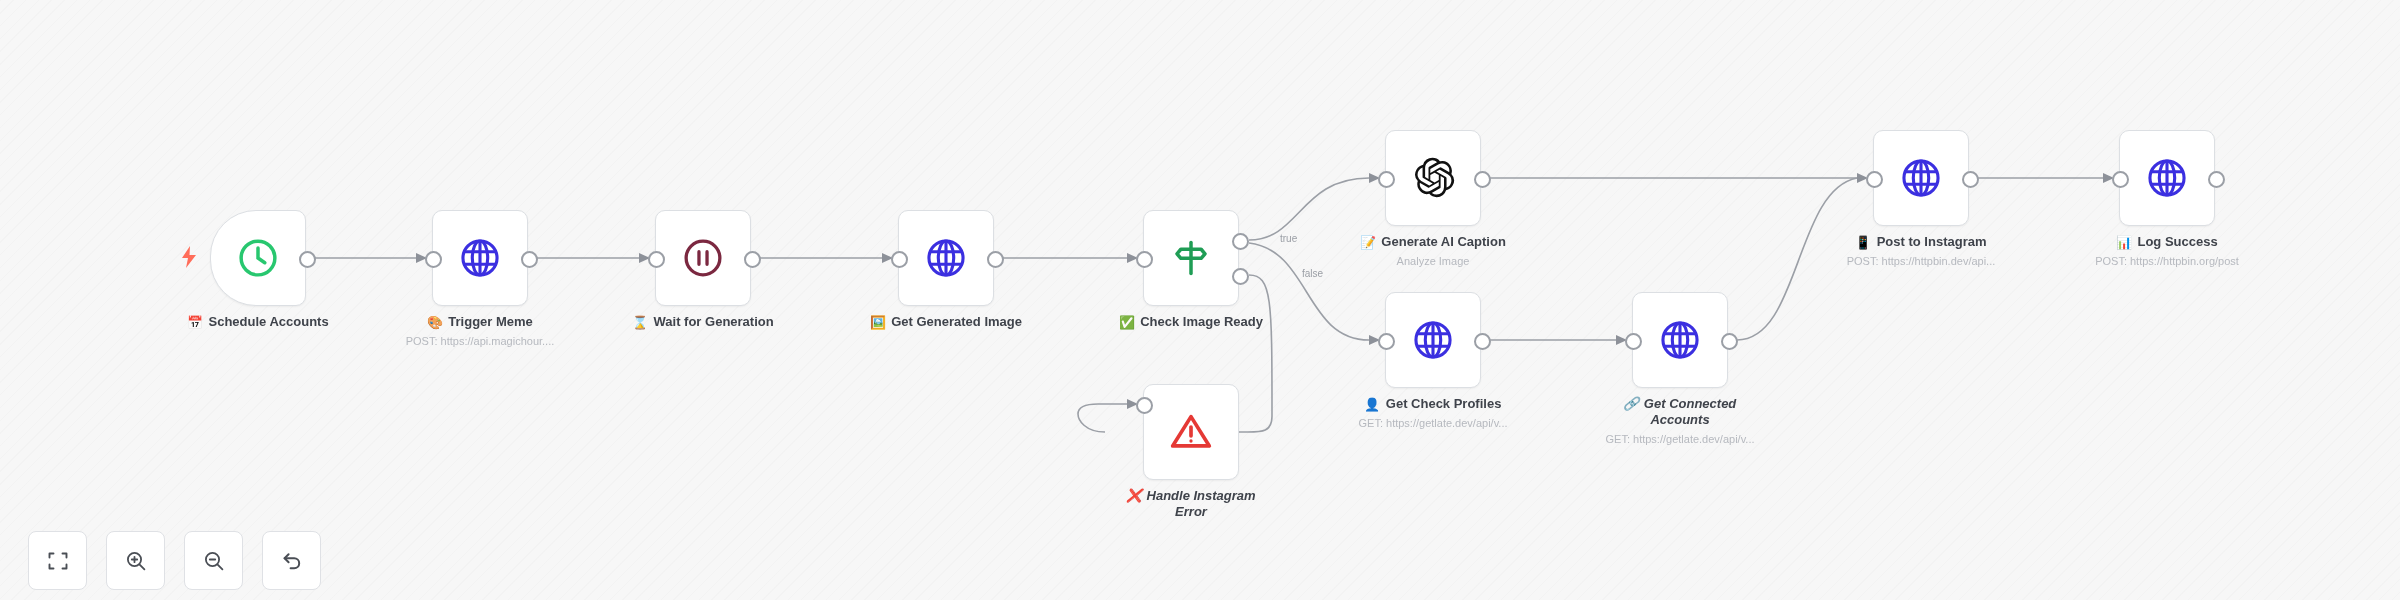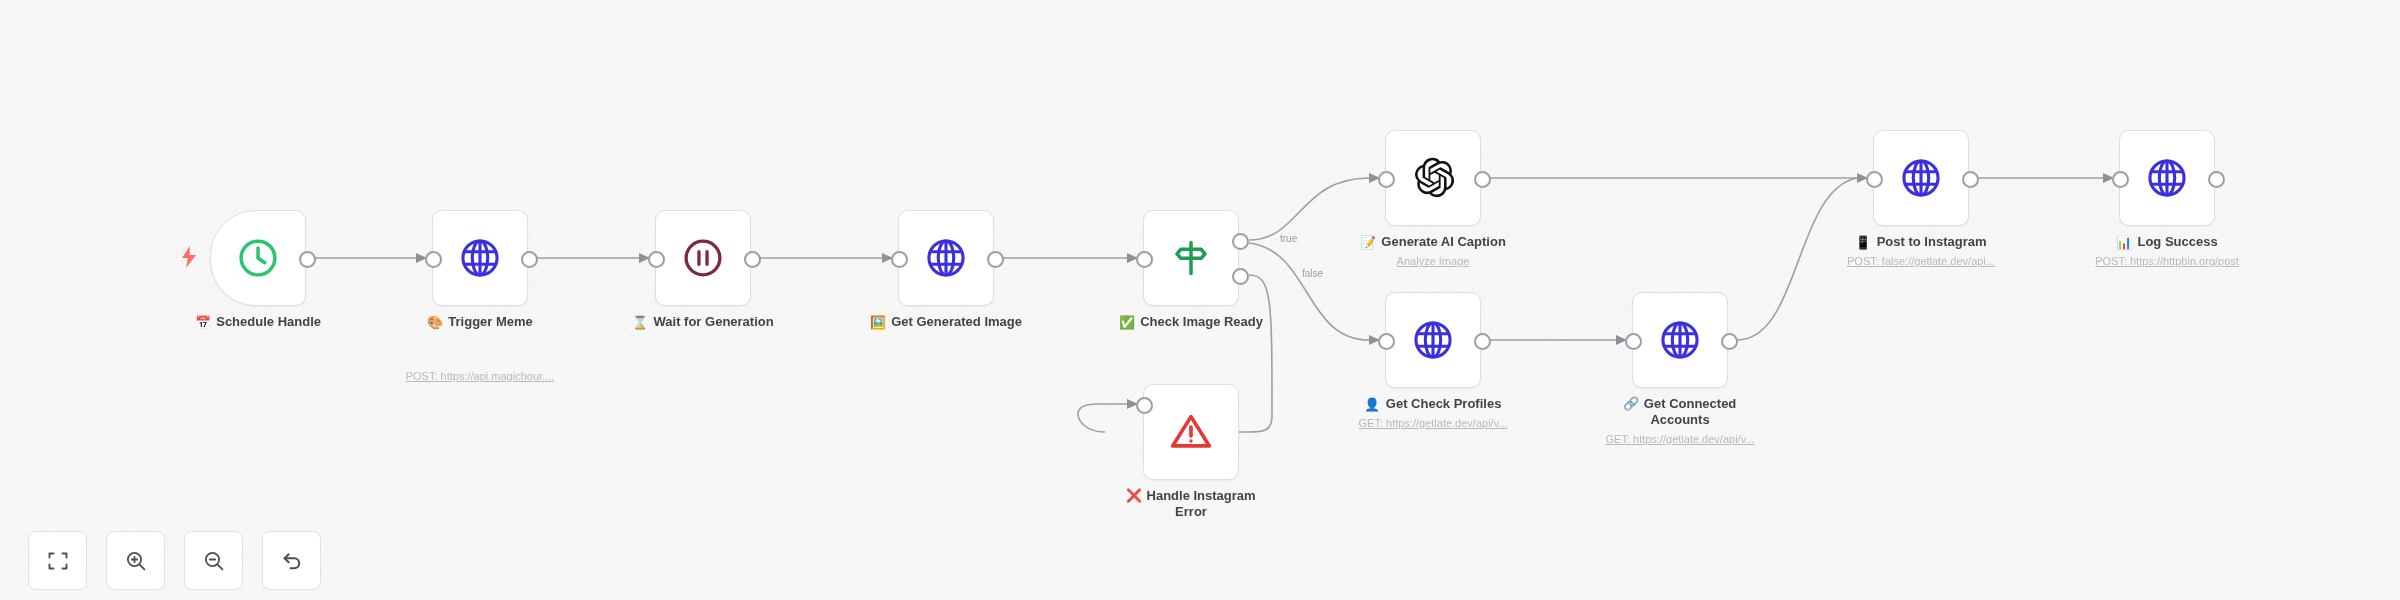--- a/index.html
+++ b/index.html
@@ -88,36 +88,36 @@
     font-weight: bold;
     color: #3f434b;
     line-height: 16px;
   }
   .node-label.wrap {
     white-space: normal;
     width: 130px;
     justify-content: center;
     text-align: center;
     display: block;
+    font-style: italic;
   }
   .node-label.wrap .lbl-emoji { margin-right: 4px; }
   .lbl-emoji {
     font-size: 13px;
     font-family: "DejaVu Sans", sans-serif;
     line-height: 1;
   }
   .node-sub {
     position: absolute;
     left: 48px;
     transform: translateX(-50%);
     white-space: nowrap;
     font-size: 11px;
     color: #b6b9bf;
     line-height: 14px;
-    text-decoration: underline;
   }
 
   
   .trigger-bolt {
     position: absolute;
     left: -30px;
     top: 36px;
     color: #ff6d5a;
     font-size: 20px;
     line-height: 20px;
@@ -214,39 +214,39 @@
     </div>
     <div class="node-box trigger">
       <svg class="node-icon" width="44" height="44" viewBox="0 0 24 24" fill="none" stroke="#28c76f" stroke-width="1.9" stroke-linecap="round">
         <circle cx="12" cy="12" r="9.2"></circle>
           <path d="M12 6.6 V12 L15.7 14.6"></path>
       </svg>
       <div class="port out"></div>
     </div>
     <div class="node-label">
       <span class="lbl-emoji">📅</span>
-      <span>Schedule Handle</span>
+      <span>Schedule Accounts</span>
     </div>
   </div>
 
   <div class="node" style="left:432px; top:210px;">
     <div class="node-box">
       <svg class="node-icon" width="44" height="44" viewBox="0 0 24 24" fill="none" stroke="#3b2fe0" stroke-width="1.7">
         <circle cx="12" cy="12" r="9.3"></circle>
           <ellipse cx="12" cy="12" rx="4.2" ry="9.3"></ellipse>
           <path d="M2.9 8.6 H21.1 M2.9 15.4 H21.1 M12 2.7 V21.3"></path>
       </svg>
       <div class="port in"></div>
       <div class="port out"></div>
     </div>
     <div class="node-label">
       <span class="lbl-emoji">🎨</span>
       <span>Trigger Meme</span>
     </div>
-    <div class="node-sub" style="top:124px;margin-top:35px;">POST: https://api.magichour....</div>
+    <div class="node-sub" style="top:124px;">POST: https://api.magichour....</div>
   </div>
 
   <div class="node" style="left:655px; top:210px;">
     <div class="node-box">
       <svg class="node-icon" width="44" height="44" viewBox="0 0 24 24" fill="none" stroke="#7b2840" stroke-width="1.8" stroke-linecap="round">
         <circle cx="12" cy="12" r="9.2"></circle>
           <path d="M9.8 8.6 V15.4 M14.2 8.6 V15.4"></path>
       </svg>
       <div class="port in"></div>
       <div class="port out"></div>
@@ -362,21 +362,21 @@
           <ellipse cx="12" cy="12" rx="4.2" ry="9.3"></ellipse>
           <path d="M2.9 8.6 H21.1 M2.9 15.4 H21.1 M12 2.7 V21.3"></path>
       </svg>
       <div class="port in"></div>
       <div class="port out"></div>
     </div>
     <div class="node-label">
       <span class="lbl-emoji">📱</span>
       <span>Post to Instagram</span>
     </div>
-    <div class="node-sub" style="top:124px;">POST: false://getlate.dev/api...</div>
+    <div class="node-sub" style="top:124px;">POST: https://httpbin.dev/api...</div>
   </div>
 
   <div class="node" style="left:2119px; top:130px;">
     <div class="node-box">
       <svg class="node-icon" width="44" height="44" viewBox="0 0 24 24" fill="none" stroke="#3b2fe0" stroke-width="1.7">
         <circle cx="12" cy="12" r="9.3"></circle>
           <ellipse cx="12" cy="12" rx="4.2" ry="9.3"></ellipse>
           <path d="M2.9 8.6 H21.1 M2.9 15.4 H21.1 M12 2.7 V21.3"></path>
       </svg>
       <div class="port in"></div>

